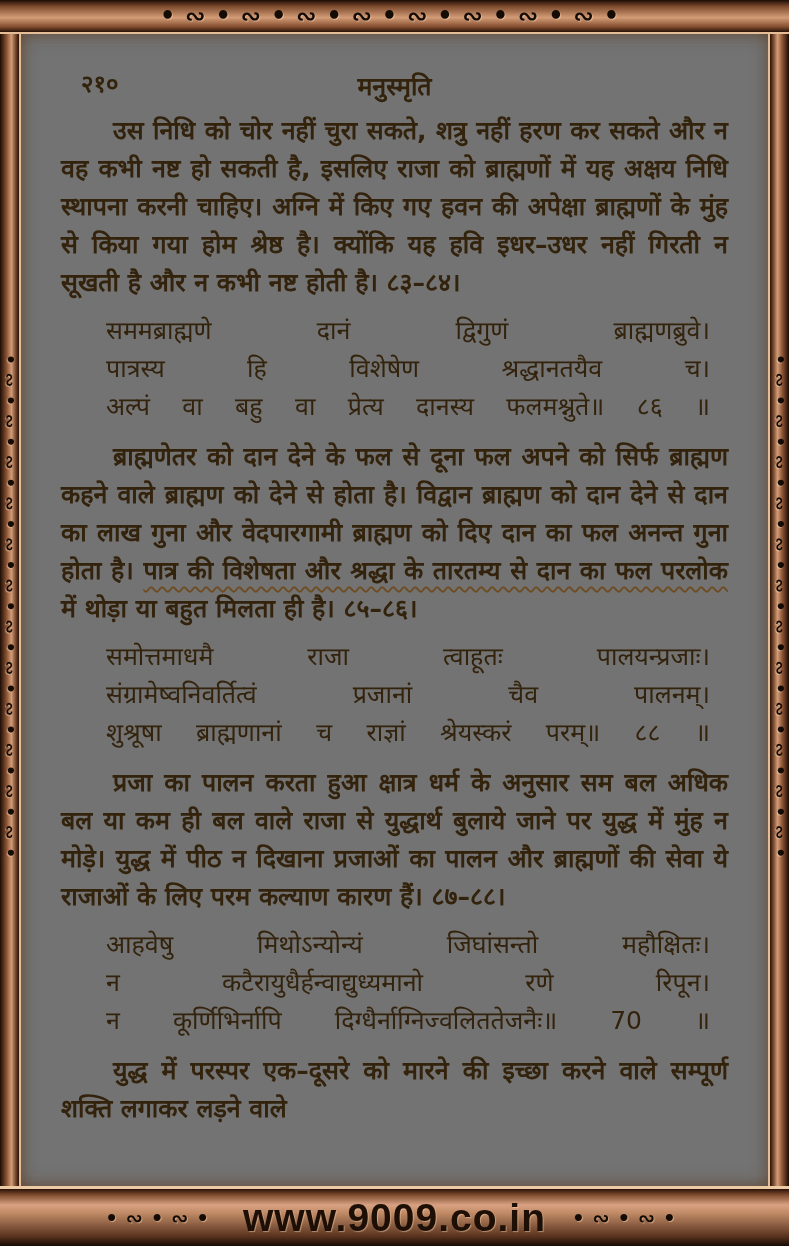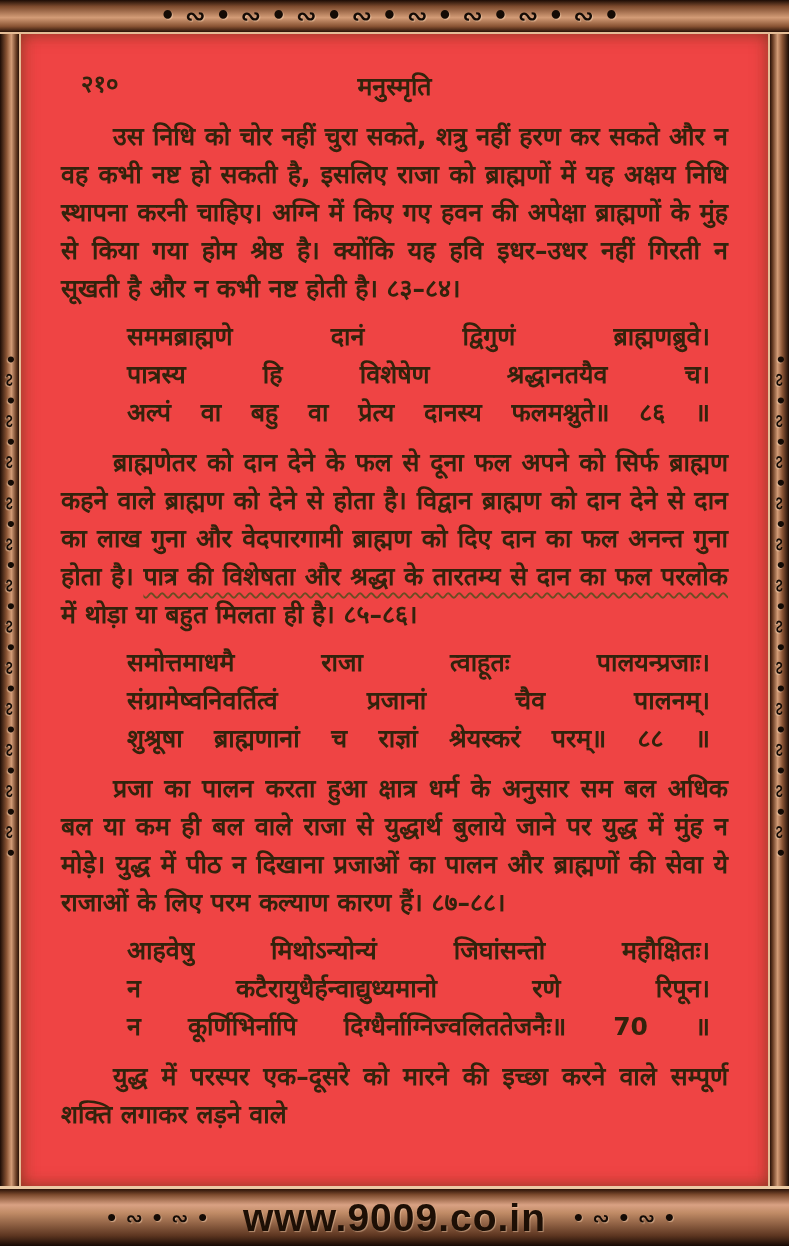--- a/index.html
+++ b/index.html
@@ -51,21 +51,21 @@
     user-select: none;
   }
   .orn-vert {
     writing-mode: vertical-rl;
     font-size: 17px; letter-spacing: 8px;
   }
   .orn-footer { font-size: 20px; letter-spacing: 8px; }
   
   .page {
     grid-area: 2 / 2 / 3 / 3;
-    background: #ef4444;
+    background: #737373;
     box-shadow:
       inset 10px 0 16px -8px rgba(93, 55, 23, 0.45),
       inset -10px 0 16px -8px rgba(93, 55, 23, 0.38),
       inset 0 10px 16px -8px rgba(93, 55, 23, 0.40),
       inset 0 -10px 16px -8px rgba(93, 55, 23, 0.40);
     padding: 28px 40px 0 40px;
     box-sizing: border-box;
     color: #33230c;
     overflow: hidden;
   }
@@ -80,32 +80,32 @@
   .page-title {
     position: absolute; left: 0; right: 0; top: 6px;
     text-align: center;
     font-size: 25px; font-weight: 600;
   }
   .para {
     font-size: 25px; font-weight: 600;
     line-height: 38px;
     text-align: justify;
     text-indent: 52px;
-    margin: 12px 0 6px 0;
+    margin: 6px 0 6px 0;
   }
   .wavy {
     text-decoration: underline;
     text-decoration-style: wavy;
     text-decoration-color: #6d4c22;
     text-decoration-thickness: 1.5px;
     text-underline-offset: 7px;
   }
   .verse-block {
-    margin: 10px 18px 12px 66px;
-    font-weight: 700;
+    margin: 10px 18px 12px 45px;
+    font-weight: 400;
   }
   .verse-line {
     font-size: 25px;
     line-height: 38px;
     text-align: justify;
     text-align-last: justify;
   }
 </style>
 </head>
 <body>

